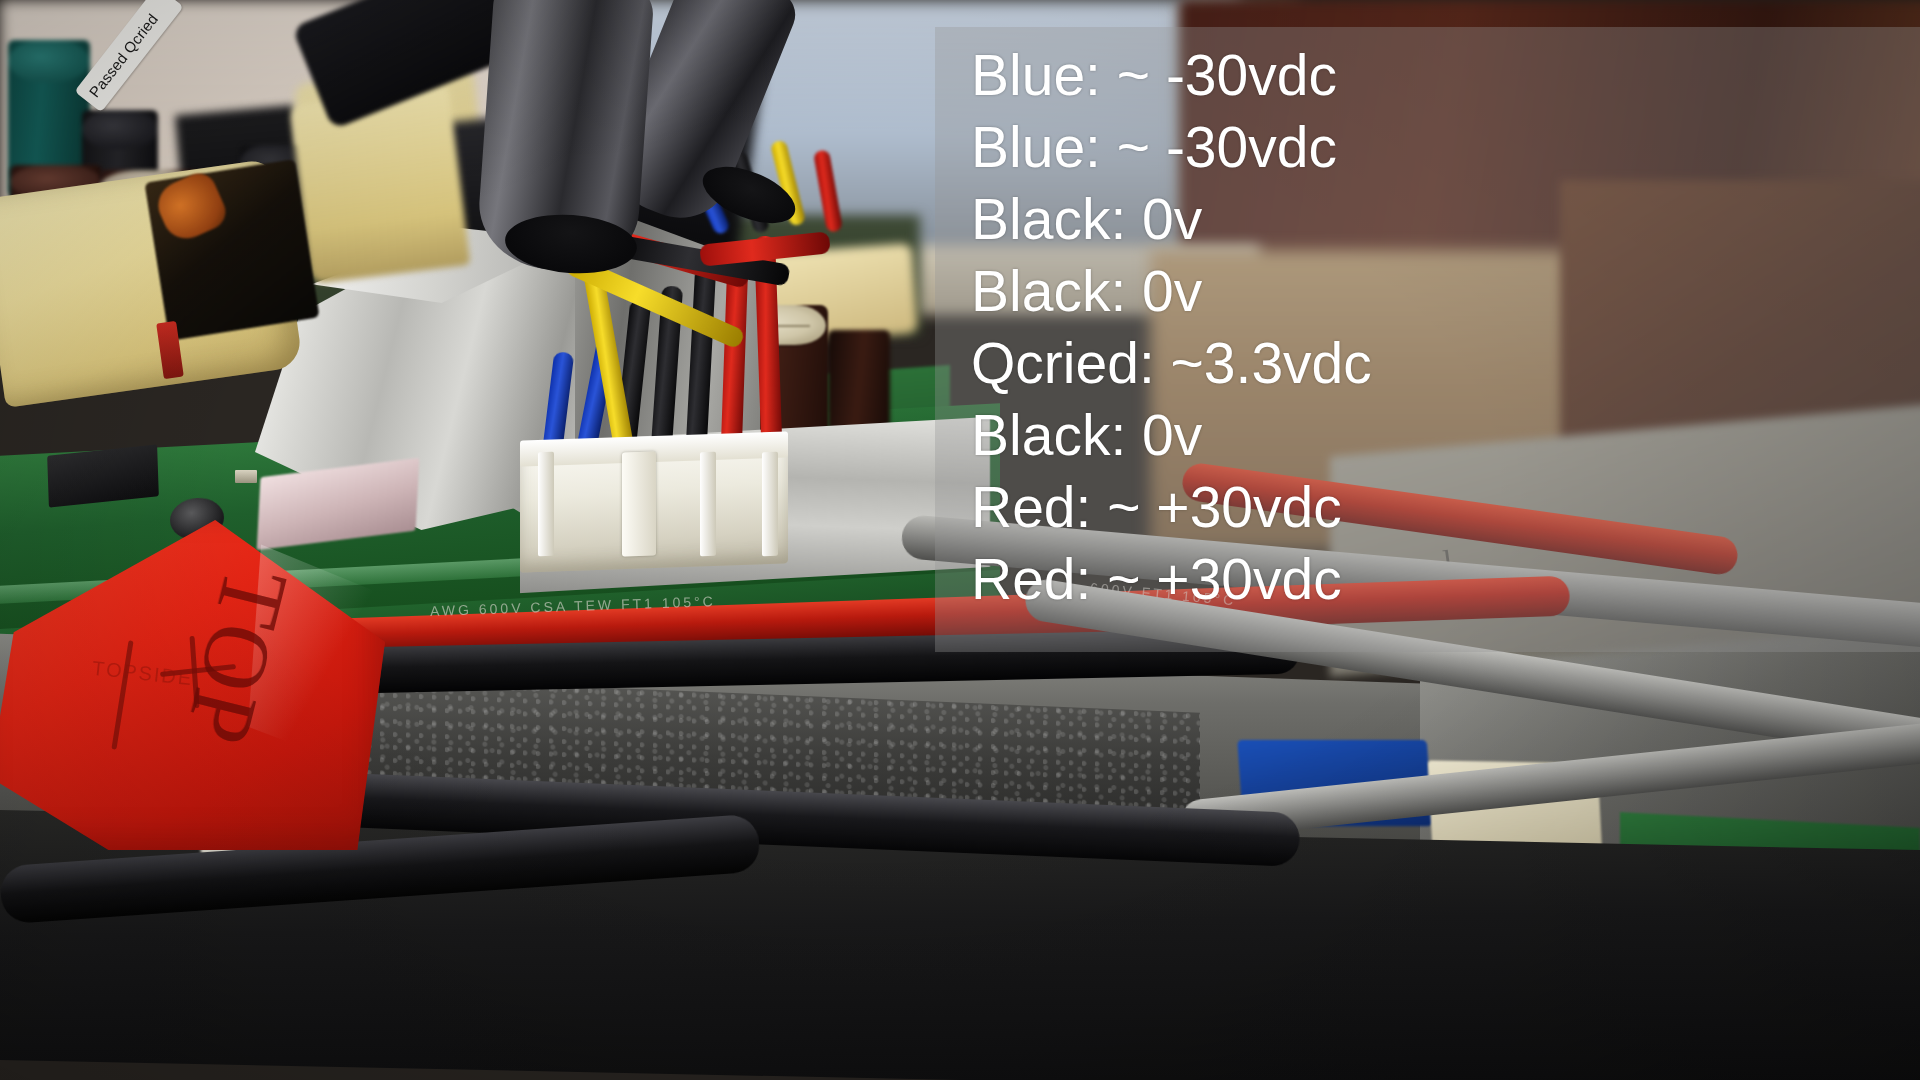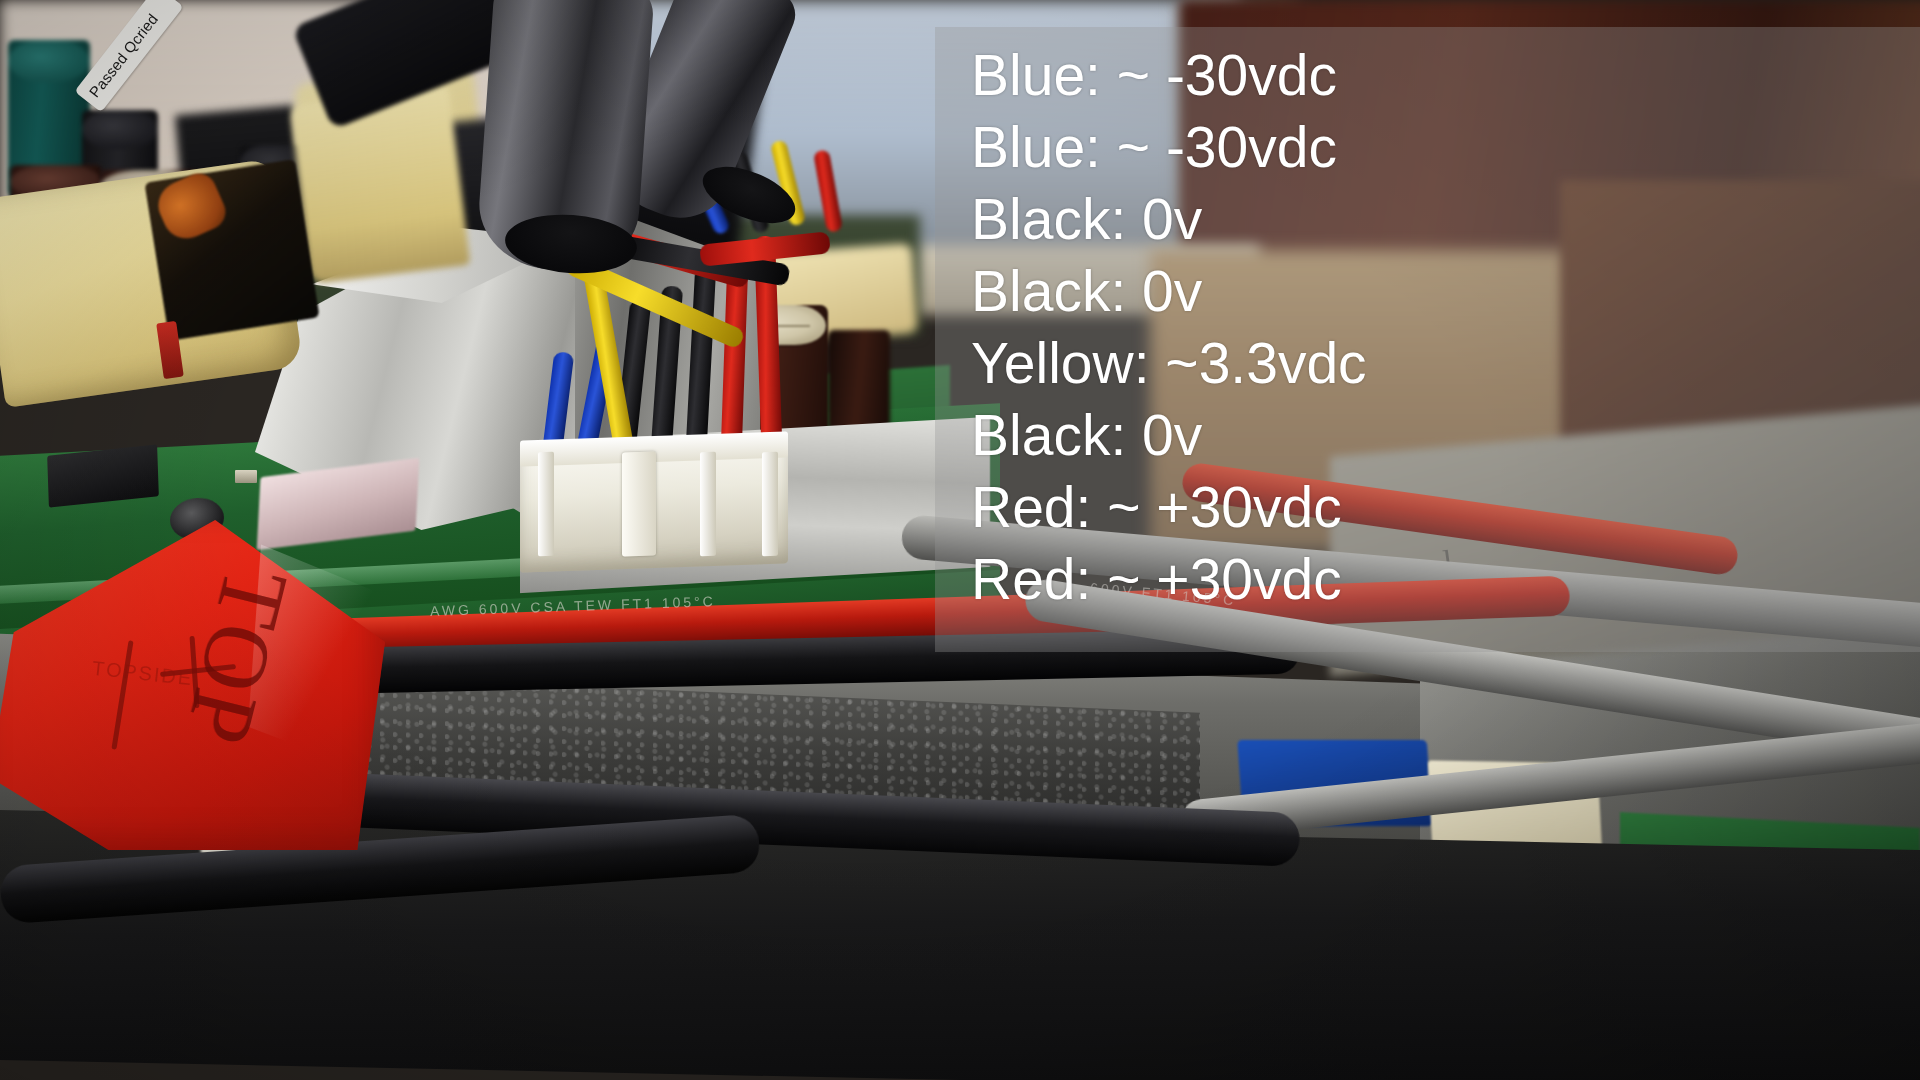--- a/index.html
+++ b/index.html
@@ -643,19 +643,19 @@
     <div class="tape-faint">TOPSIDE</div>
 
     <div class="grade"></div>
   </div>
 
   <div id="overlay">
     <div class="vline">Blue: ~  -30vdc</div>
     <div class="vline">Blue: ~  -30vdc</div>
     <div class="vline">Black: 0v</div>
     <div class="vline">Black: 0v</div>
-    <div class="vline">Yellow: ~3.3vdc</div>
+    <div class="vline">Qcried: ~3.3vdc</div>
     <div class="vline">Black: 0v</div>
     <div class="vline">Red: ~ +30vdc</div>
     <div class="vline">Red: ~ +30vdc</div>
   </div>
 
 </div>
 
 </body></html>

